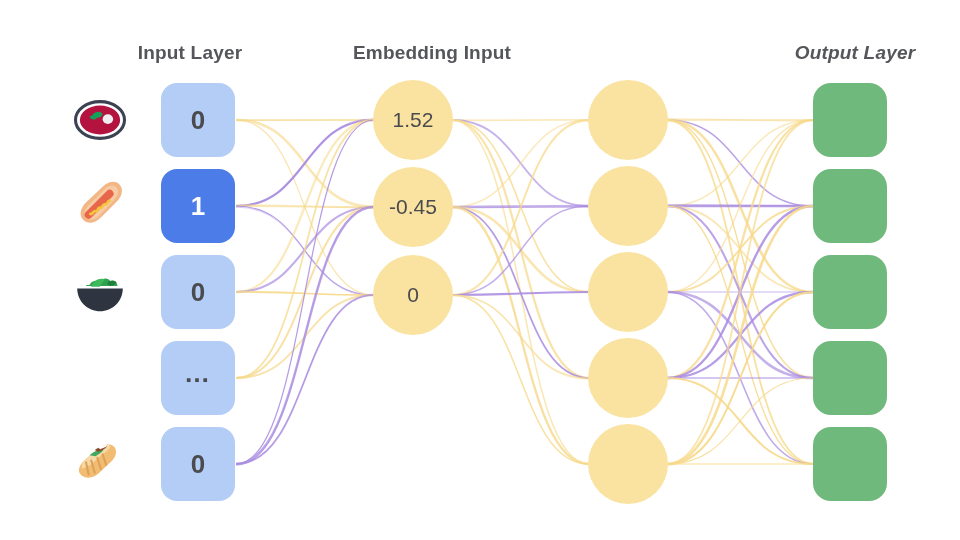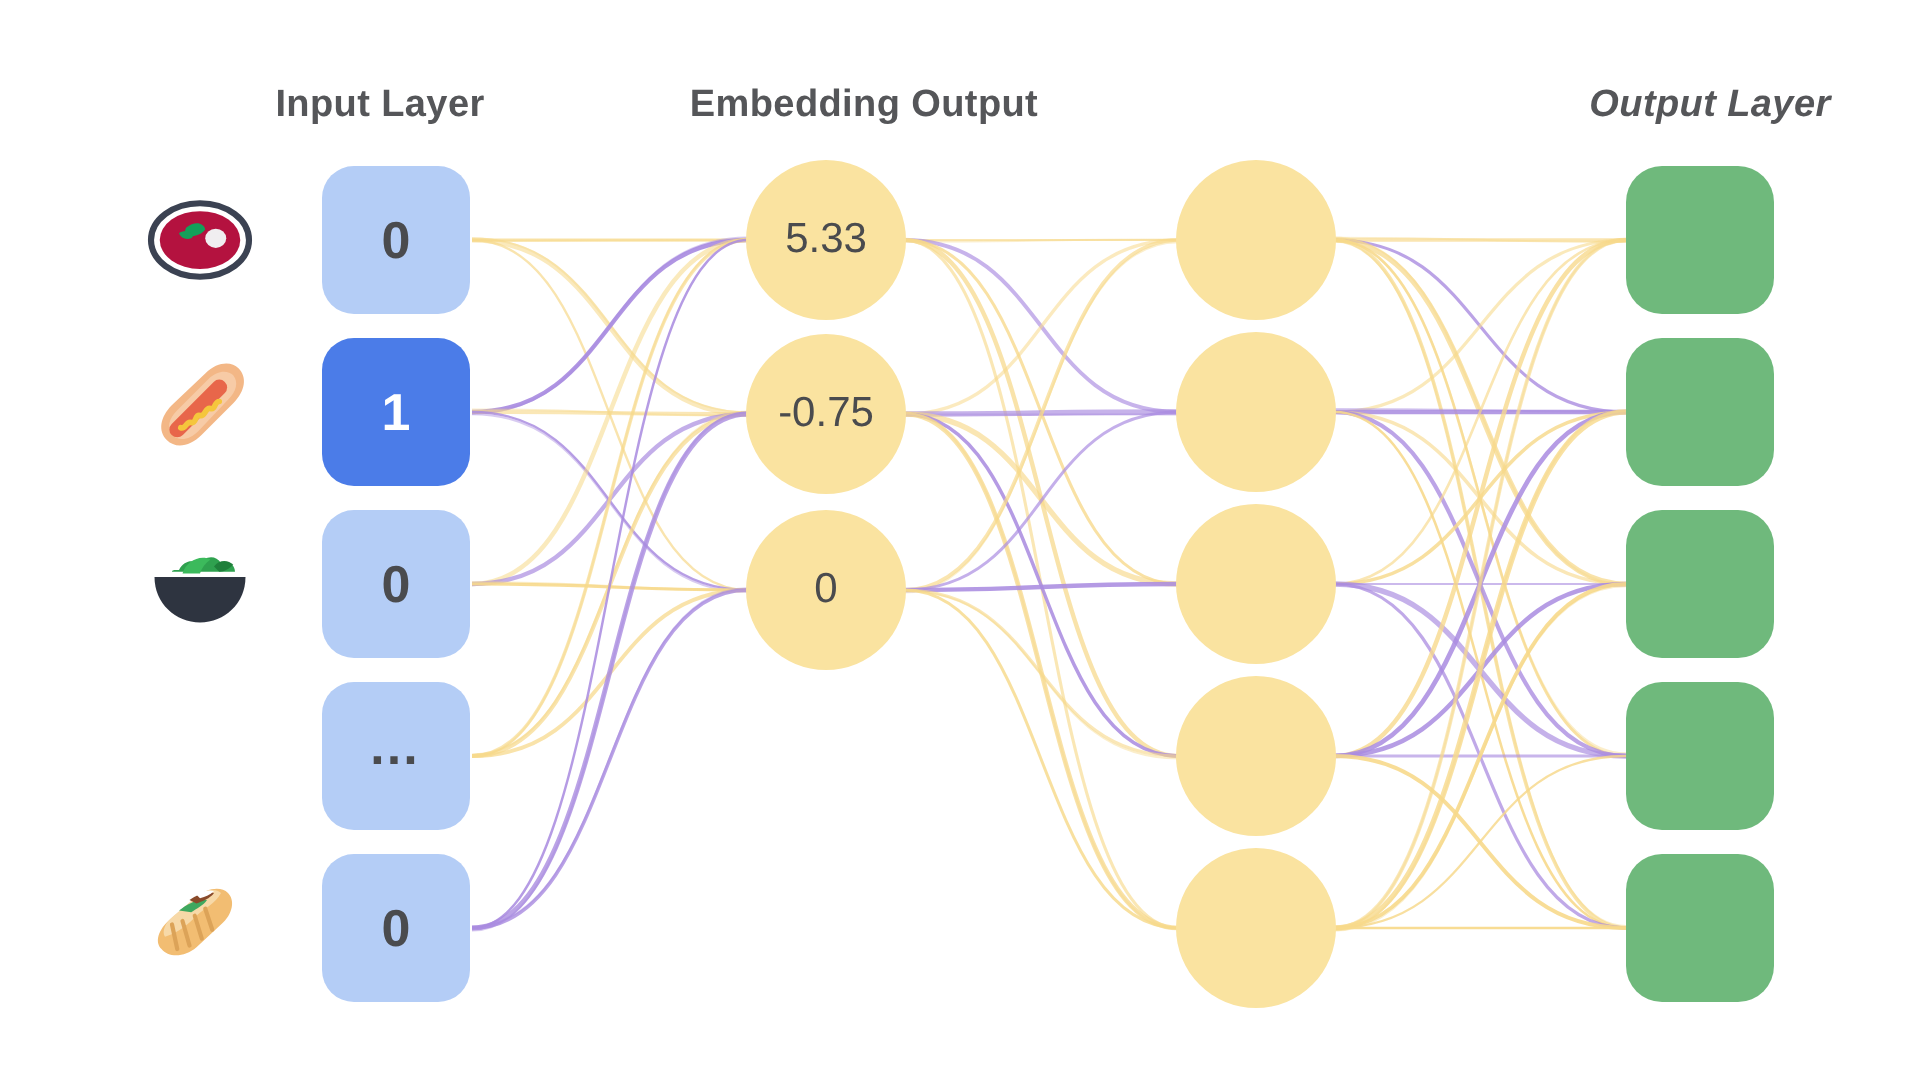--- a/index.html
+++ b/index.html
@@ -141,21 +141,21 @@
       <path d="M667,464 C742.92,464 737.08,206 813,206" stroke="#f7d98b" stroke-width="2.6788261420926203" fill="none" stroke-opacity="0.7981122971736418"></path>
       <path d="M667,465.1395897877587 C742.92,465.1395897877587 737.08,205.4816613201898 813,205.4816613201898" stroke="#f7d98b" stroke-width="1" fill="none" stroke-opacity="0.45"></path>
       <path d="M667,464 C742.92,464 737.08,292 813,292" stroke="#f7d98b" stroke-width="1.8986503604793226" fill="none" stroke-opacity="0.9008222581589699"></path>
       <path d="M667,465.30493402611694 C742.92,465.30493402611694 737.08,293.09793329359866 813,293.09793329359866" stroke="#f7d98b" stroke-width="1" fill="none" stroke-opacity="0.45"></path>
       <path d="M667,464 C742.92,464 737.08,378 813,378" stroke="#f7d98b" stroke-width="1.1598808288853062" fill="none" stroke-opacity="0.8318525434852824"></path>
       <path d="M667,464 C742.92,464 737.08,464 813,464" stroke="#f7d98b" stroke-width="1.155983352687202" fill="none" stroke-opacity="0.9319451453080145"></path>
     </svg>
 
   <div id="titles-host">
       <div class="layer-title" style="left: 190px; top: 42px;">Input Layer</div>
-      <div class="layer-title" style="left: 432px; top: 42px;">Embedding Output</div>
+      <div class="layer-title" style="left: 432px; top: 42px;">Embedding Input</div>
       <div class="layer-title" style="left: 855px; top: 42px; font-style: italic;">Output Layer</div>
     </div>
   <div id="nodes-host">
       <div class="emoji" style="left: 100px; top: 120px;">
         <svg viewBox="0 0 64 64">
       <ellipse cx="32" cy="32" rx="28" ry="21" fill="#ffffff" stroke="#3b4252" stroke-width="3.5"></ellipse>
       <ellipse cx="32" cy="32" rx="23" ry="16.5" fill="#b4123f"></ellipse>
       <path d="M24 25c5-4 10-3 11 1-3 4-9 5-12 2z" fill="#14a05a"></path>
       <path d="M27 31c-3 1-6 0-7-3 3-2 7-1 8 2z" fill="#14a05a"></path>
       <ellipse cx="41" cy="31" rx="6" ry="5.5" fill="#f0eef0"></ellipse>
@@ -196,24 +196,24 @@
       <path d="M20 22c5-4 11-7 16-6-2 3-6 5-9 7z" fill="#3fa85f"></path>
       <path d="M26 16c4-3 10-5 14-4-2 3-7 5-10 6z" fill="#8a4a2a"></path>
       <path d="M30 13c3-2 7-3 10-2-2 2-5 3-8 4z" fill="#ffffff"></path>
       <path d="M19 44 16 30M26 42 22 28M33 38 29 25M39 33 35 21" stroke="#dca358" stroke-width="2.4" stroke-linecap="round" fill="none"></path>
     </svg>
       </div>
       <div class="node-box in-off" style="left: 198px; top: 464px;">
         <span>0</span>
       </div>
       <div class="node-circle" style="left: 413px; top: 120px;">
-        <span>5.33</span>
+        <span>1.52</span>
       </div>
       <div class="node-circle" style="left: 413px; top: 207px;">
-        <span>-0.75</span>
+        <span>-0.45</span>
       </div>
       <div class="node-circle" style="left: 413px; top: 295px;">
         <span>0</span>
       </div>
       <div class="node-circle" style="left: 628px; top: 120px;">
         <span></span>
       </div>
       <div class="node-circle" style="left: 628px; top: 206px;">
         <span></span>
       </div>

